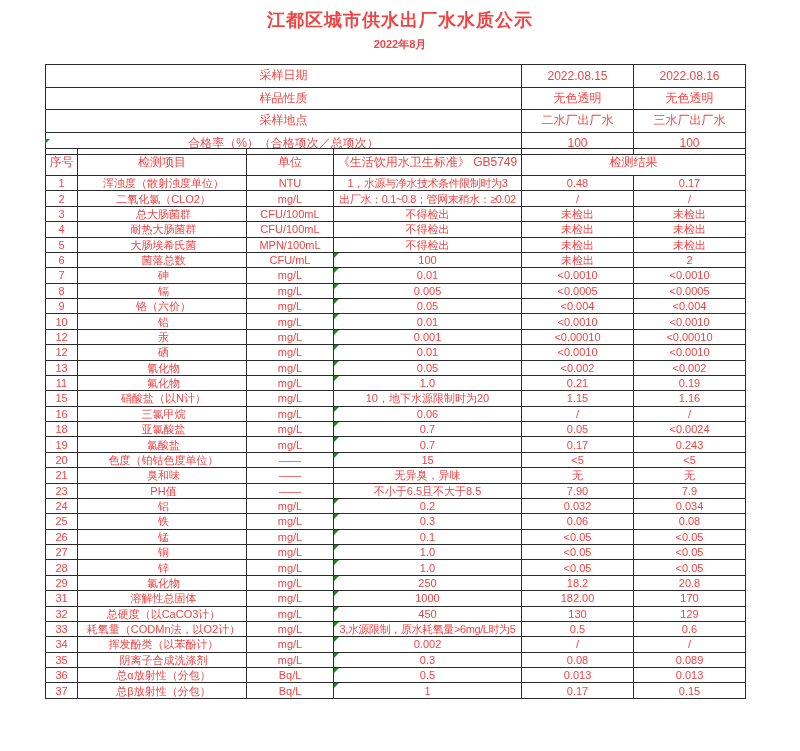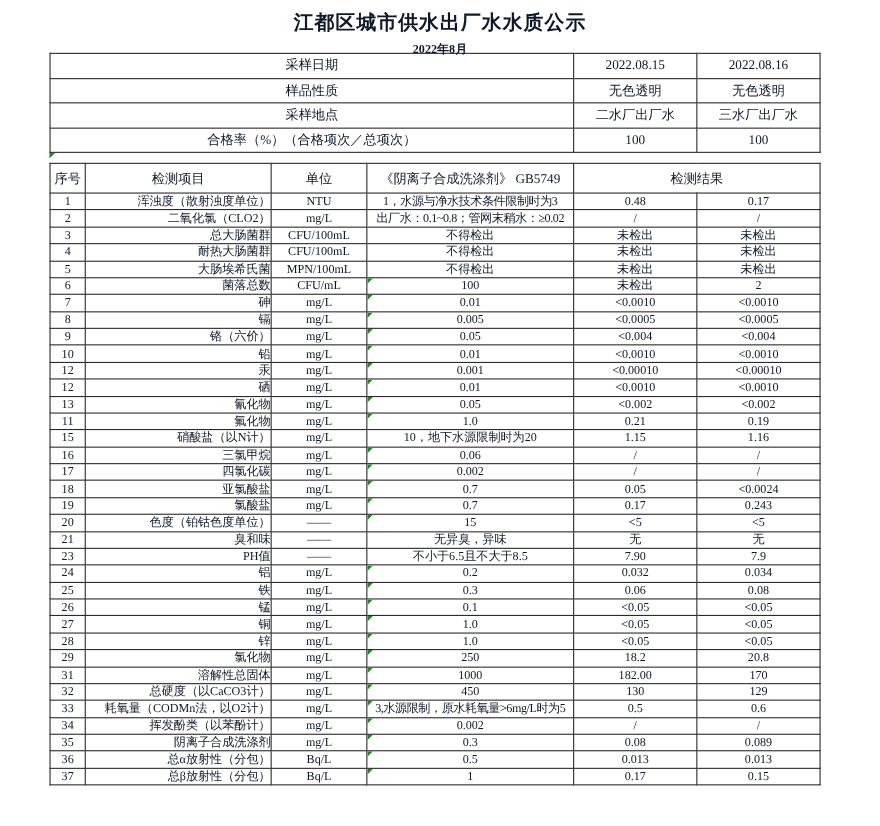--- a/index.html
+++ b/index.html
@@ -1,42 +1,42 @@
 <!DOCTYPE html>
 <html style="--flag-color: #1e8a1e;"><head>
 <meta charset="utf-8">
 <style>
   html,body{margin:0;padding:0;background:#fff;}
   .page{
     position:relative;width:800px;height:751px;background:#fff;
-    font-family:Liberation Serif, serif;color:#0f172a;overflow:hidden;
+    font-family:Liberation Sans, sans-serif;color:#ef4444;overflow:hidden;
   }
   .title{
     margin:0;padding-top:8px;text-align:center;
     font-size:18px;font-weight:bold;letter-spacing:1px;
   }
   .subtitle{
     text-align:center;font-size:11px;font-weight:bold;margin-top:5px;
   }
   table.tbl{
     position:absolute;left:45px;border-collapse:collapse;table-layout:fixed;
     width:700px;
   }
-  table.summary{top:48px;}
+  table.summary{top:64px;}
   table.main{top:148px;}
   .tbl td,.tbl th{
     border:1px solid #2b2b2b;padding:0;margin:0;
     font-weight:normal;text-align:center;vertical-align:middle;
     white-space:nowrap;overflow:hidden;position:relative;
     font-size:12px;
   }
   table.summary td{height:21.5px;}
   table.main tr.hdr th{height:26px;font-size:12px;text-align:center;}
   table.main tr.datarow td{height:14.38px;font-size:11px;line-height:14px;}
-  td.item{text-align:right;padding-left:3px;}
+  td.item{text-align:center;padding-left:3px;}
   td.tight{font-size:10px;letter-spacing:-0.4px;}
   td.flag::before{
     content:"";position:absolute;top:0;left:0;width:0;height:0;
     border-top:5px solid var(--flag-color,#1e8a1e);
     border-right:5px solid transparent;
   }
   .gap-flag{
     position:absolute;left:45px;top:139px;width:0;height:0;
     border-top:5px solid var(--flag-color,#1e8a1e);
     border-right:5px solid transparent;
@@ -92,21 +92,21 @@
         <col style="width:87px">
       <col style="width:188px">
         <col style="width:112px">
         <col style="width:112px">
     </colgroup>
     <tbody>
       <tr class="hdr">
         <th>序号</th>
         <th>检测项目</th>
         <th>单位</th>
-        <th>《阴离子合成洗涤剂》 GB5749</th>
+        <th>《生活饮用水卫生标准》 GB5749</th>
         <th colspan="2">检测结果</th>
       </tr>
 
     <tr class="datarow">
       <td class="c-no">1</td>
       <td class="item c-item">浑浊度（散射浊度单位）</td>
       <td class="c-unit">NTU</td>
       <td class="c-std tight">1，水源与净水技术条件限制时为3</td>
       <td class="c-r1">0.48</td>
       <td class="c-r2">0.17</td>
@@ -240,28 +240,20 @@
 
     <tr class="datarow">
       <td class="c-no">16</td>
       <td class="item c-item">三氯甲烷</td>
       <td class="c-unit">mg/L</td>
       <td class="c-std flag">0.06</td>
       <td class="c-r1">/</td>
       <td class="c-r2">/</td>
     </tr>
 
-    <tr class="datarow">
-      <td class="c-no">17</td>
-      <td class="item c-item">四氯化碳</td>
-      <td class="c-unit">mg/L</td>
-      <td class="c-std flag">0.002</td>
-      <td class="c-r1">/</td>
-      <td class="c-r2">/</td>
-    </tr>
 
     <tr class="datarow">
       <td class="c-no">18</td>
       <td class="item c-item">亚氯酸盐</td>
       <td class="c-unit">mg/L</td>
       <td class="c-std flag">0.7</td>
       <td class="c-r1">0.05</td>
       <td class="c-r2">&lt;0.0024</td>
     </tr>
 

